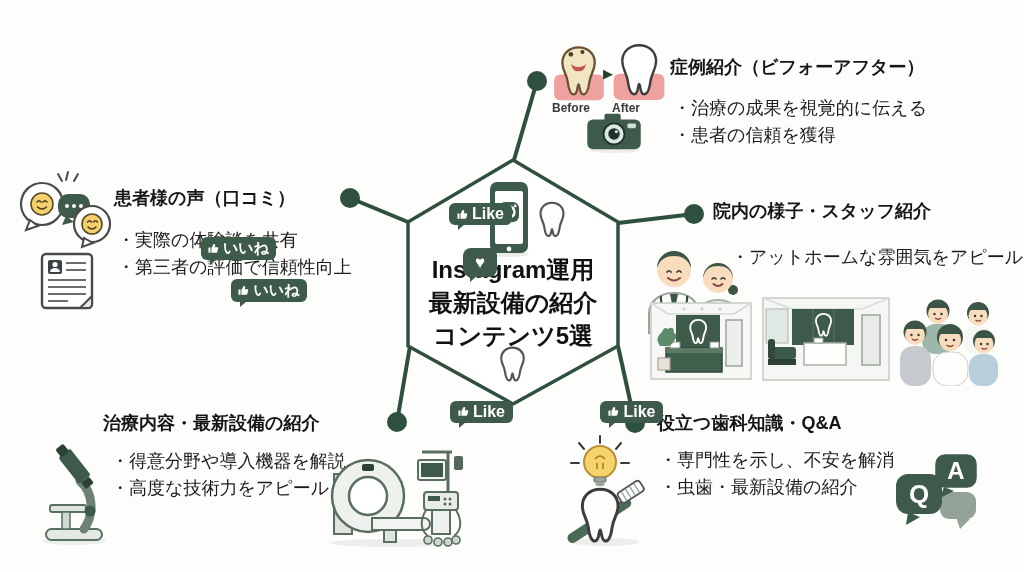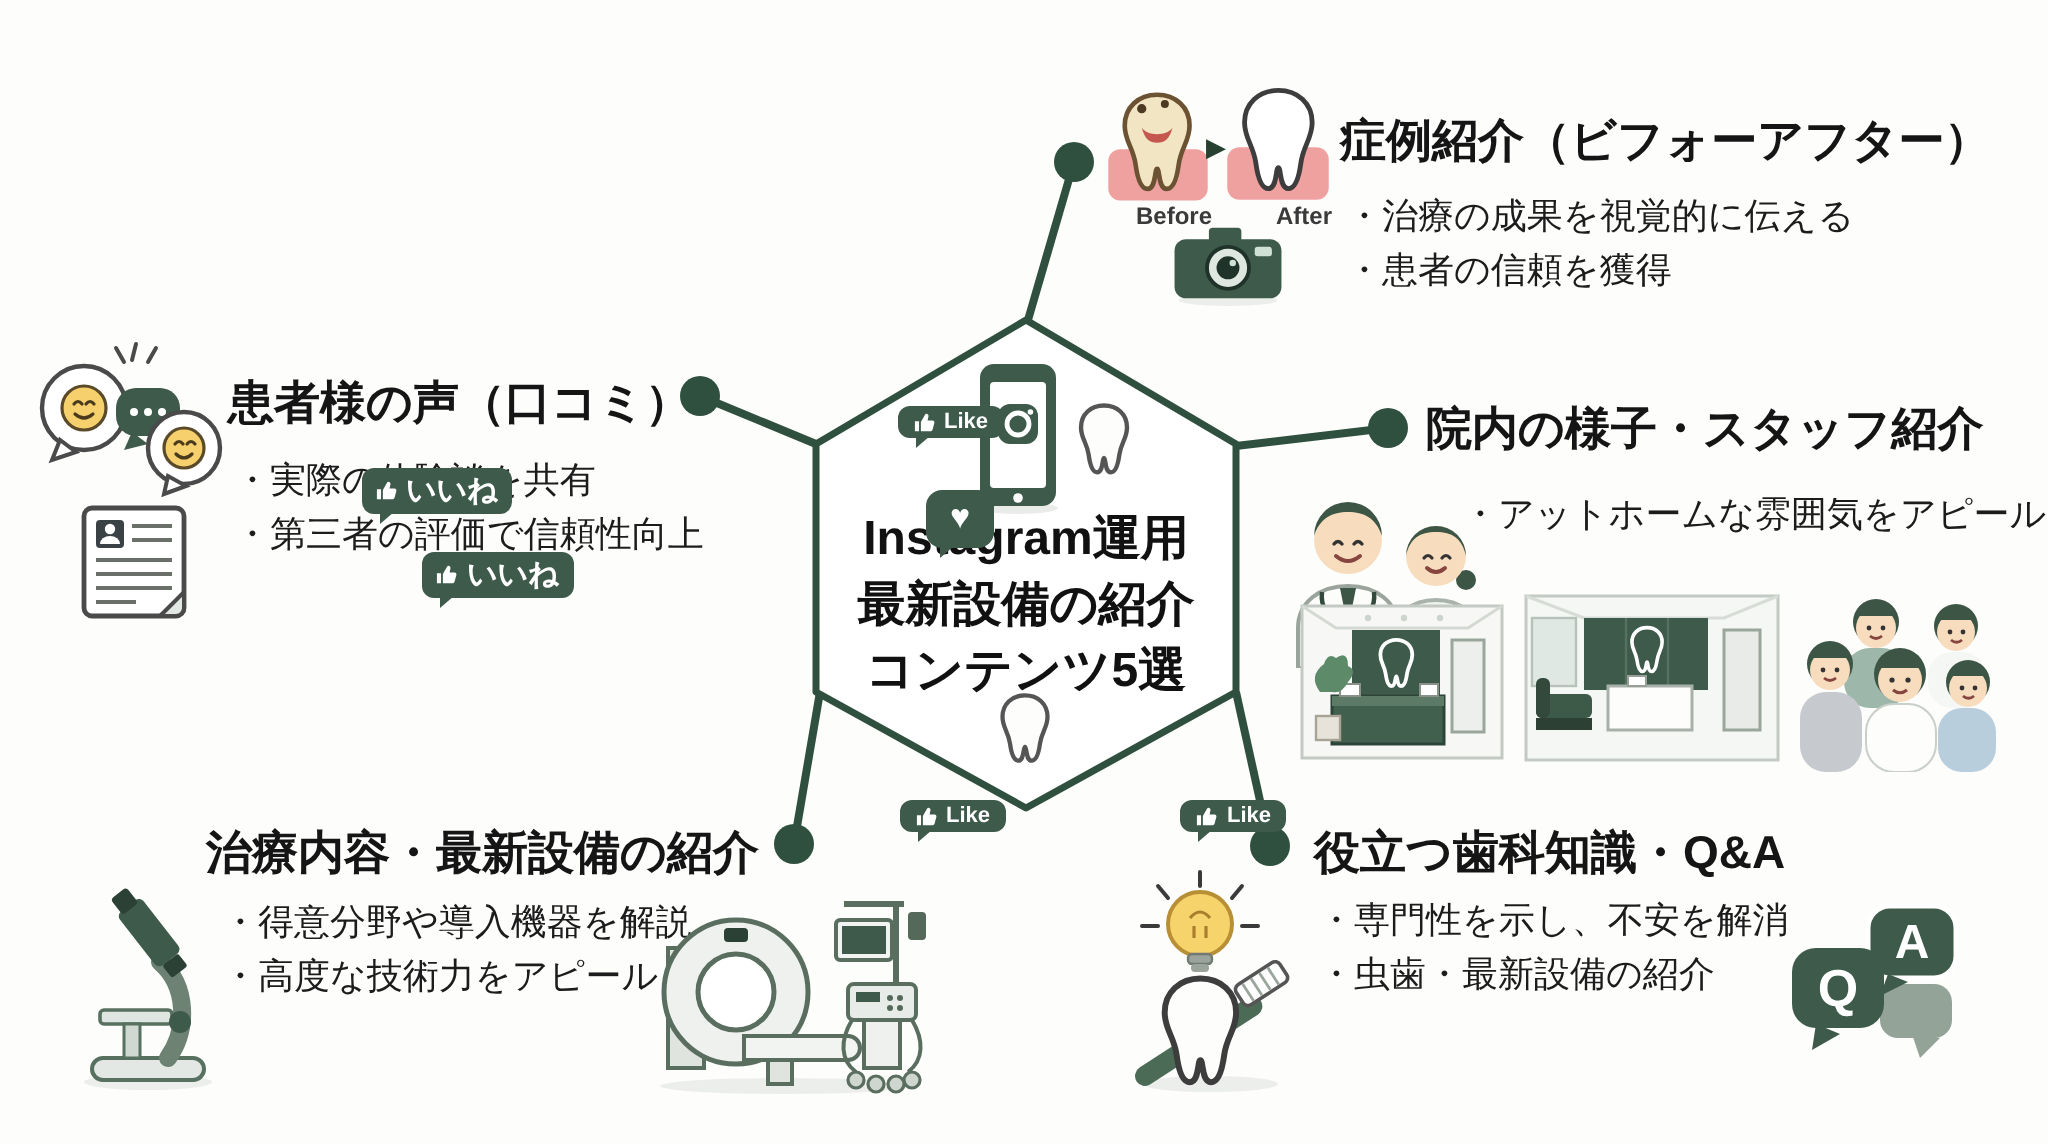--- a/index.html
+++ b/index.html
@@ -11,48 +11,48 @@
   }
   *{margin:0;padding:0;box-sizing:border-box;}
   html,body{background:#e8e8e8;font-family:"Liberation Sans","DejaVu Sans",sans-serif;}
   #canvas{
     position:relative;width:1024px;height:572px;background:#fdfdfc;overflow:hidden;
   }
   .abs{position:absolute;}
   svg{display:block;}
   
   .topic-title{
-    font-size:23px;font-weight:800;color:var(--ink);letter-spacing:0px;white-space:nowrap;
+    font-size:18px;font-weight:800;color:var(--ink);letter-spacing:0px;white-space:nowrap;
   }
   .bullets{font-size:18px;font-weight:400;color:#1c1c1c;line-height:27px;white-space:nowrap;}
   .center-title{
     width:212px;text-align:center;font-size:24px;font-weight:800;color:#111;
     line-height:33px;white-space:nowrap;
   }
   
   .badge{
     display:inline-flex;align-items:center;gap:4px;background:var(--green2);color:#fff;
     border-radius:6px;padding:2px 8px;font-weight:700;position:relative;z-index:3;
   }
   .badge::after{
     content:"";position:absolute;left:9px;bottom:-5px;width:0;height:0;
     border-top:6px solid var(--green2);border-right:7px solid transparent;
   }
   .badge .thumb{width:11px;height:11px;flex:0 0 auto;}
-  .badge.like{font-size:11px;}
+  .badge.like{font-size:16px;}
   .badge.iine{font-size:15px;padding:2px 7px;}
   .heart-badge{
     width:34px;height:29px;background:var(--green2);border-radius:8px;color:#fff;
     display:flex;align-items:center;justify-content:center;font-size:17px;position:relative;z-index:3;
   }
   .heart-badge::after{
     content:"";position:absolute;left:7px;bottom:-5px;width:0;height:0;
     border-top:6px solid var(--green2);border-right:7px solid transparent;
   }
-  .ba-label{font-size:12px;font-weight:700;color:#3a3a3a;text-align:right;width:54px;}
+  .ba-label{font-size:12px;font-weight:700;color:#3a3a3a;text-align:left;width:54px;}
   .arrow-glyph{font-size:13px;color:#27402f;}
   .hidden-defs{position:absolute;width:0;height:0;}
 </style>
 </head>
 <body>
 
 <div id="canvas">
 
   
   <svg class="hidden-defs" aria-hidden="true">

